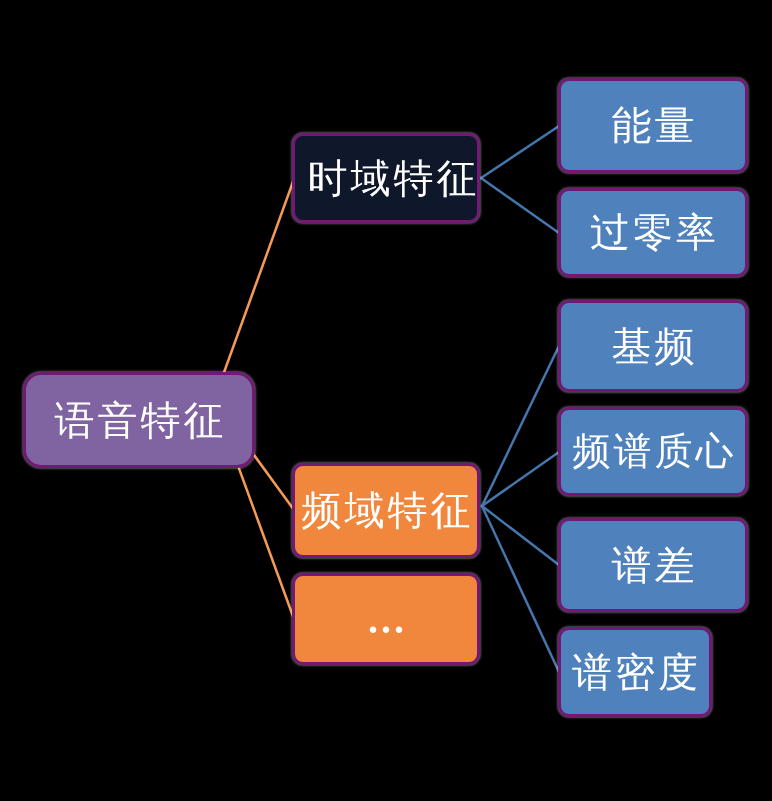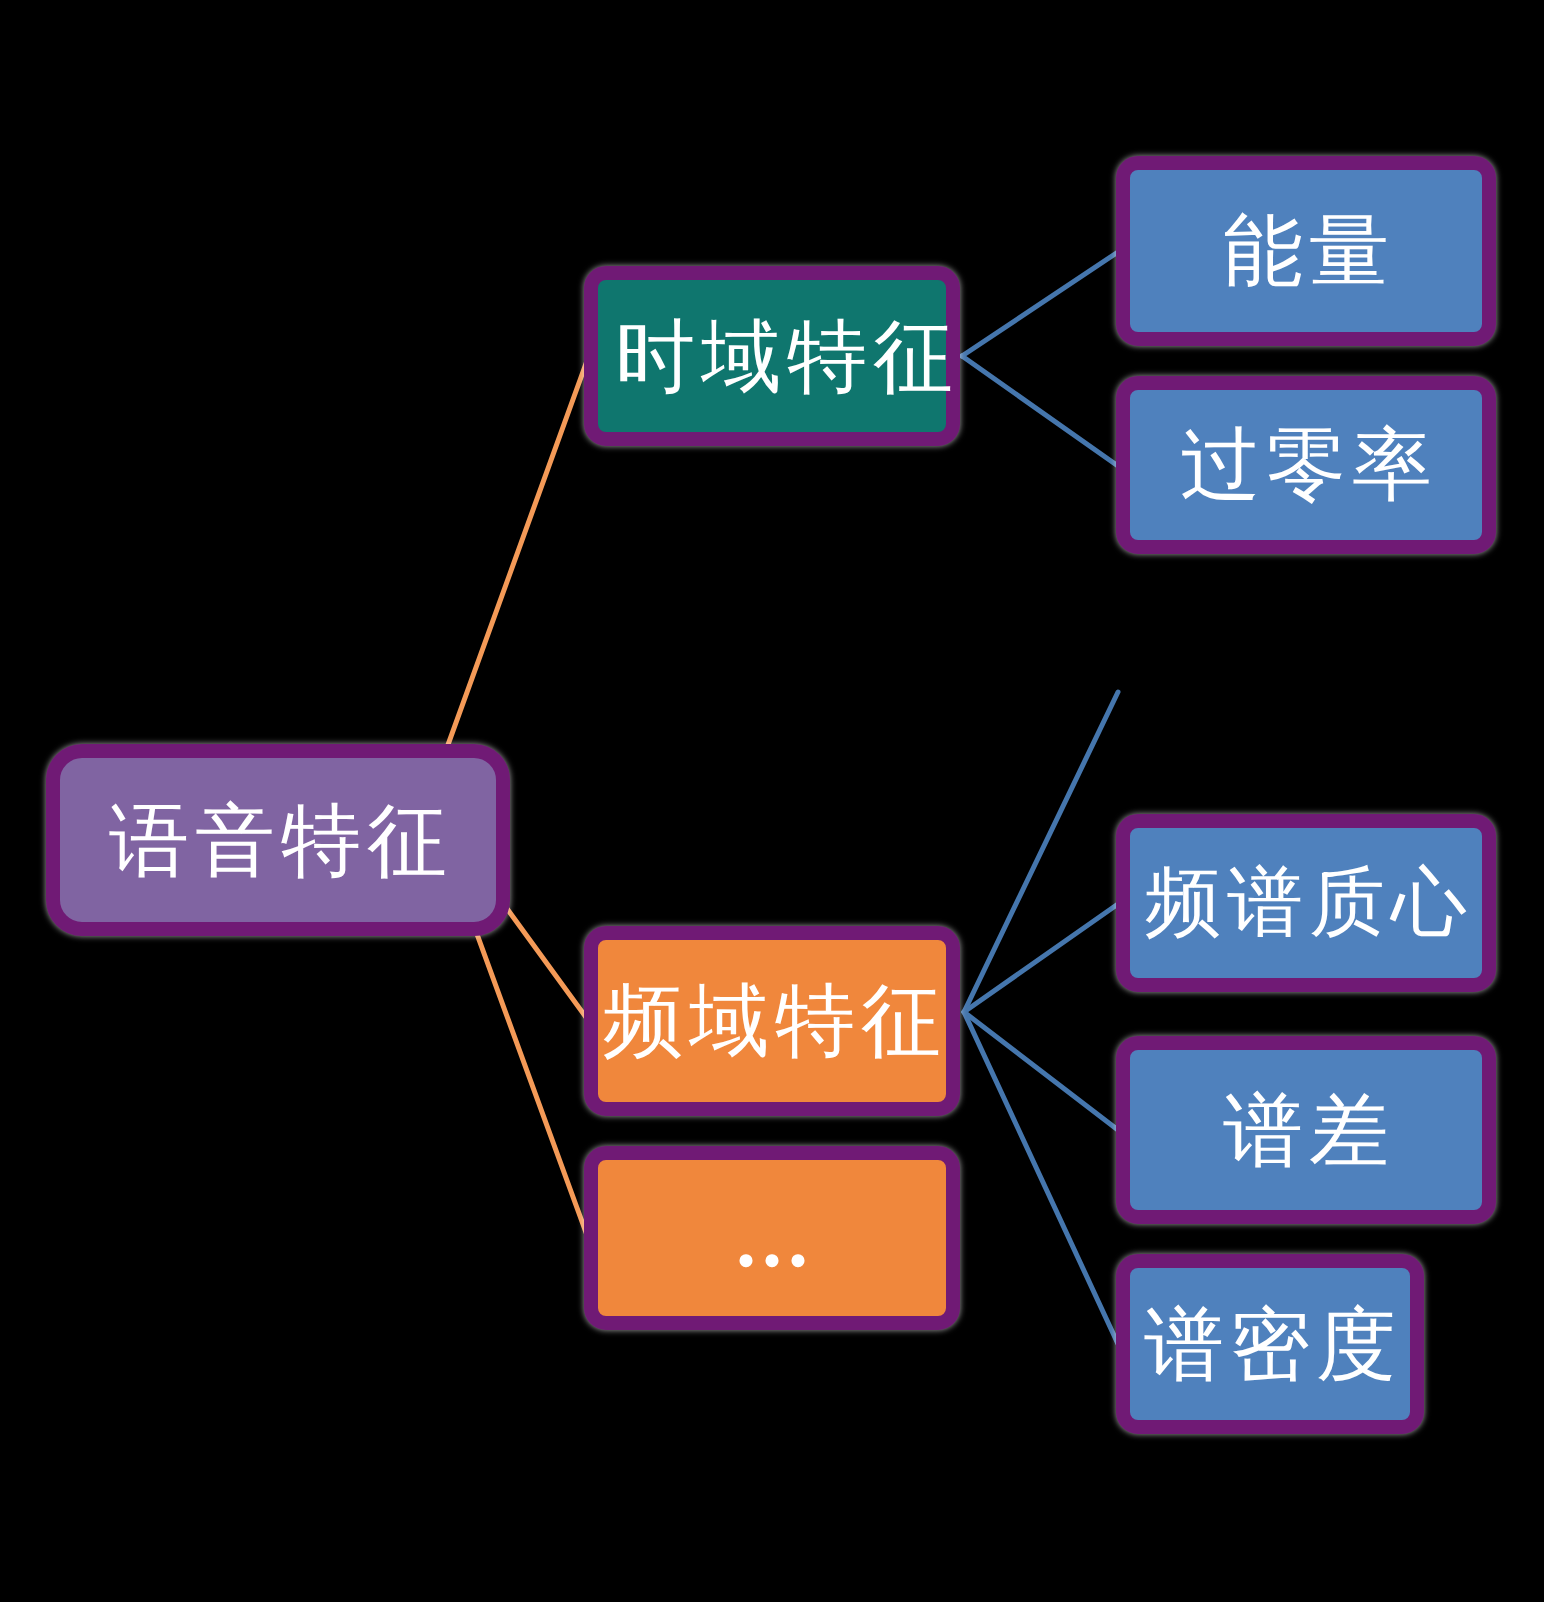--- a/index.html
+++ b/index.html
@@ -21,21 +21,21 @@
     width: 772px; height: 801px;
     z-index: 0;
   }
   .node {
     position: absolute;
     z-index: 1;
     display: flex;
     align-items: center;
     justify-content: center;
     border-radius: 11px;
-    border: 7px solid #701a75;
+    border: 3px solid #701a75;
     box-shadow: 0 0 3px rgba(255,255,255,0.65);
     box-sizing: border-box;
     color: #ffffff;
     font-size: 40px;
     letter-spacing: 3px;
     white-space: nowrap;
   }
   .node .lbl { text-indent: 3px; }
 
   
@@ -66,40 +66,43 @@
     <line x1="482" y1="506" x2="559" y2="346" style="stroke: rgb(69, 118, 173);"></line>
     <line x1="482" y1="506" x2="559" y2="452" style="stroke: rgb(69, 118, 173);"></line>
     <line x1="482" y1="506" x2="559" y2="565" style="stroke: rgb(69, 118, 173);"></line>
     <line x1="482" y1="506" x2="559" y2="672" style="stroke: rgb(69, 118, 173);"></line>
   </svg>
 
   <div class="node" id="node-root" style="background-color: rgb(128, 100, 162);">
     <span class="lbl">语音特征</span>
   </div>
 
-  <div class="node" id="node-time" style="background-color: #0f766e; padding-left: 12px;">
+  <div class="node" id="node-time" style="background-color: #0f172a; padding-left: 12px;">
     <span class="lbl">时域特征</span>
   </div>
 
   <div class="node" id="node-freq" style="background-color: rgb(240, 135, 60); justify-content: center;">
     <span class="lbl">频域特征</span>
   </div>
 
   <div class="node" id="node-other" style="background-color: rgb(240, 135, 60);">
     <span class="lbl">...</span>
   </div>
 
   <div class="node" id="node-energy" style="background-color: rgb(79, 129, 189);">
     <span class="lbl">能量</span>
   </div>
 
   <div class="node" id="node-zcr" style="background-color: rgb(79, 129, 189); font-family: Liberation Serif, serif;">
     <span class="lbl">过零率</span>
   </div>
 
+  <div class="node" id="node-f0" style="background-color: rgb(79, 129, 189);">
+    <span class="lbl">基频</span>
+  </div>
 
   <div class="node" id="node-centroid" style="background-color: rgb(79, 129, 189);">
     <span class="lbl">频谱质心</span>
   </div>
 
   <div class="node" id="node-specdiff" style="background-color: rgb(79, 129, 189);">
     <span class="lbl">谱差</span>
   </div>
 
   <div class="node" id="node-specdens" style="background-color: rgb(79, 129, 189);">

